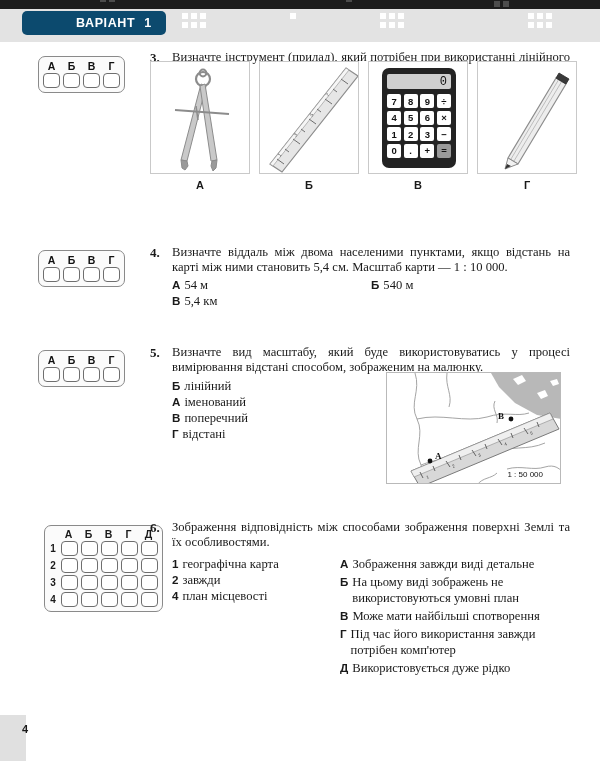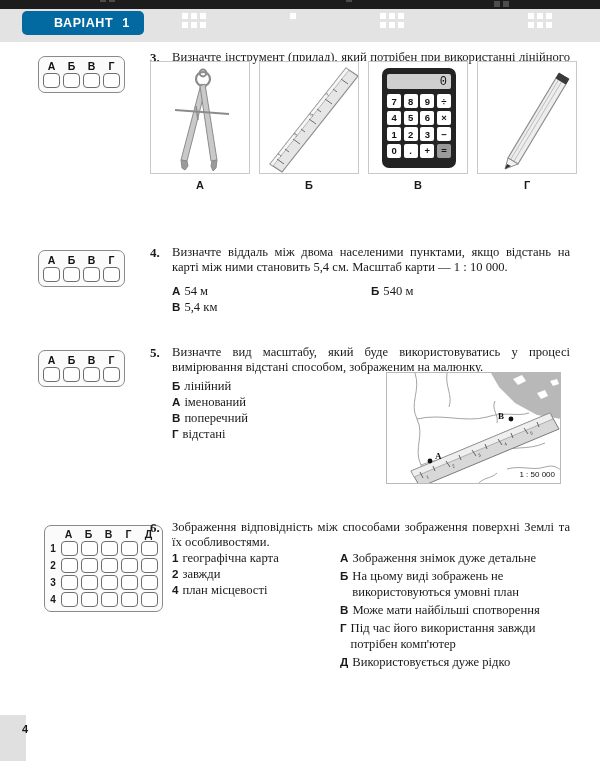--- a/index.html
+++ b/index.html
@@ -20,23 +20,23 @@
     background: #e3e3e3;
   }
   .header-top-strip {
     position: absolute; top: 0; left: 0;
     width: 600px; height: 9px;
     background: #1c1c1c;
   }
   .variant-tag {
     position: absolute; top: 11px; left: 22px;
     height: 24px;
-    background: #0369a1;
+    background: #0c4a6e;
     border-radius: 5px;
-    padding: 0 14px 0 32px;
+    padding: 0 14px 0 54px;
     display: flex; align-items: center; gap: 9px;
     color: #ffffff;
     font-family: "Liberation Sans", sans-serif;
     font-weight: bold;
     font-size: 12.5px;
     letter-spacing: 0.6px;
   }
   .variant-tag .vnum { font-size: 12.5px; }
 
   .dotgrid { position: absolute; display: grid; gap: 3px; }
@@ -120,21 +120,21 @@
 
   .opt {
     font-size: 12.6px; line-height: 16px;
     font-family: "Liberation Serif", serif;
   }
   .opt b {
     font-family: "Liberation Sans", sans-serif;
     font-size: 11.6px;
     margin-right: 4px;
   }
-  .opt-grid { display: flex; margin-top: 8px; }
+  .opt-grid { display: flex; margin-top: 2px; }
   .opt-col { width: 50%; }
 
   
   .panels { display: flex; gap: 9px; }
   .panel {
     width: 100px; height: 113px;
     border: 1px solid #c9c9c9;
     background: #ffffff;
     position: relative;
     overflow: hidden;
@@ -173,21 +173,21 @@
   .key.eq { background: #9a9a9a; }
 
   
   .mapfig {
     width: 175px; height: 112px;
     border: 1px solid #b9b9b9;
     background: #ffffff;
     position: relative; overflow: hidden;
   }
   .mapscale {
-    position: absolute; right: 5px; bottom: 4px;
+    position: absolute; right: 17px; bottom: 4px;
     font-family: "Liberation Sans", sans-serif;
     font-size: 8px; color: #111; margin-left: 46px;
   }
 
   .pagenum {
     position: absolute; left: 22px; bottom: 26px;
     font-family: "Liberation Sans", sans-serif;
     font-weight: bold; font-size: 11px;
   }
   .footer-strip {
@@ -543,37 +543,37 @@
       </div>
     </div>
   </div>
 
   <div class="qblock" style="left:150px; top:478px; width:420px;">
     <div style="position:relative;">
       <div class="qnum">6.</div>
       <div class="qbody" style="width:398px;">
         <div class="qtext">Зображення відповідність між способами зображення поверхні Землі та їх особливостями.</div>
 
-        <div style="display:flex; ">
+        <div style="display:flex; margin-top:6px;">
           <div style="width:168px;">
             <div class="opt">
               <b>1</b><span>географічна карта</span>
             </div>
             <div class="opt">
               <b>2</b><span>завжди</span>
             </div>
             <div class="opt">
               <b>4</b><span>план місцевості</span>
             </div>
           </div>
 
           <div style="width:228px;">
             <div class="opt" style="display:flex; margin-bottom:2px;">
               <b style="flex:none;">А</b>
-                <span>Зображення знімок дуже детальне</span>
+                <span>Зображення завжди виді детальне</span>
             </div>
             <div class="opt" style="display:flex; margin-bottom:2px;">
               <b style="flex:none;">Б</b>
                 <span>На цьому виді зображень не використовуються умовні план</span>
             </div>
             <div class="opt" style="display:flex; margin-bottom:2px;">
               <b style="flex:none;">В</b>
                 <span>Може мати найбільші спотворення</span>
             </div>
             <div class="opt" style="display:flex; margin-bottom:2px;">

